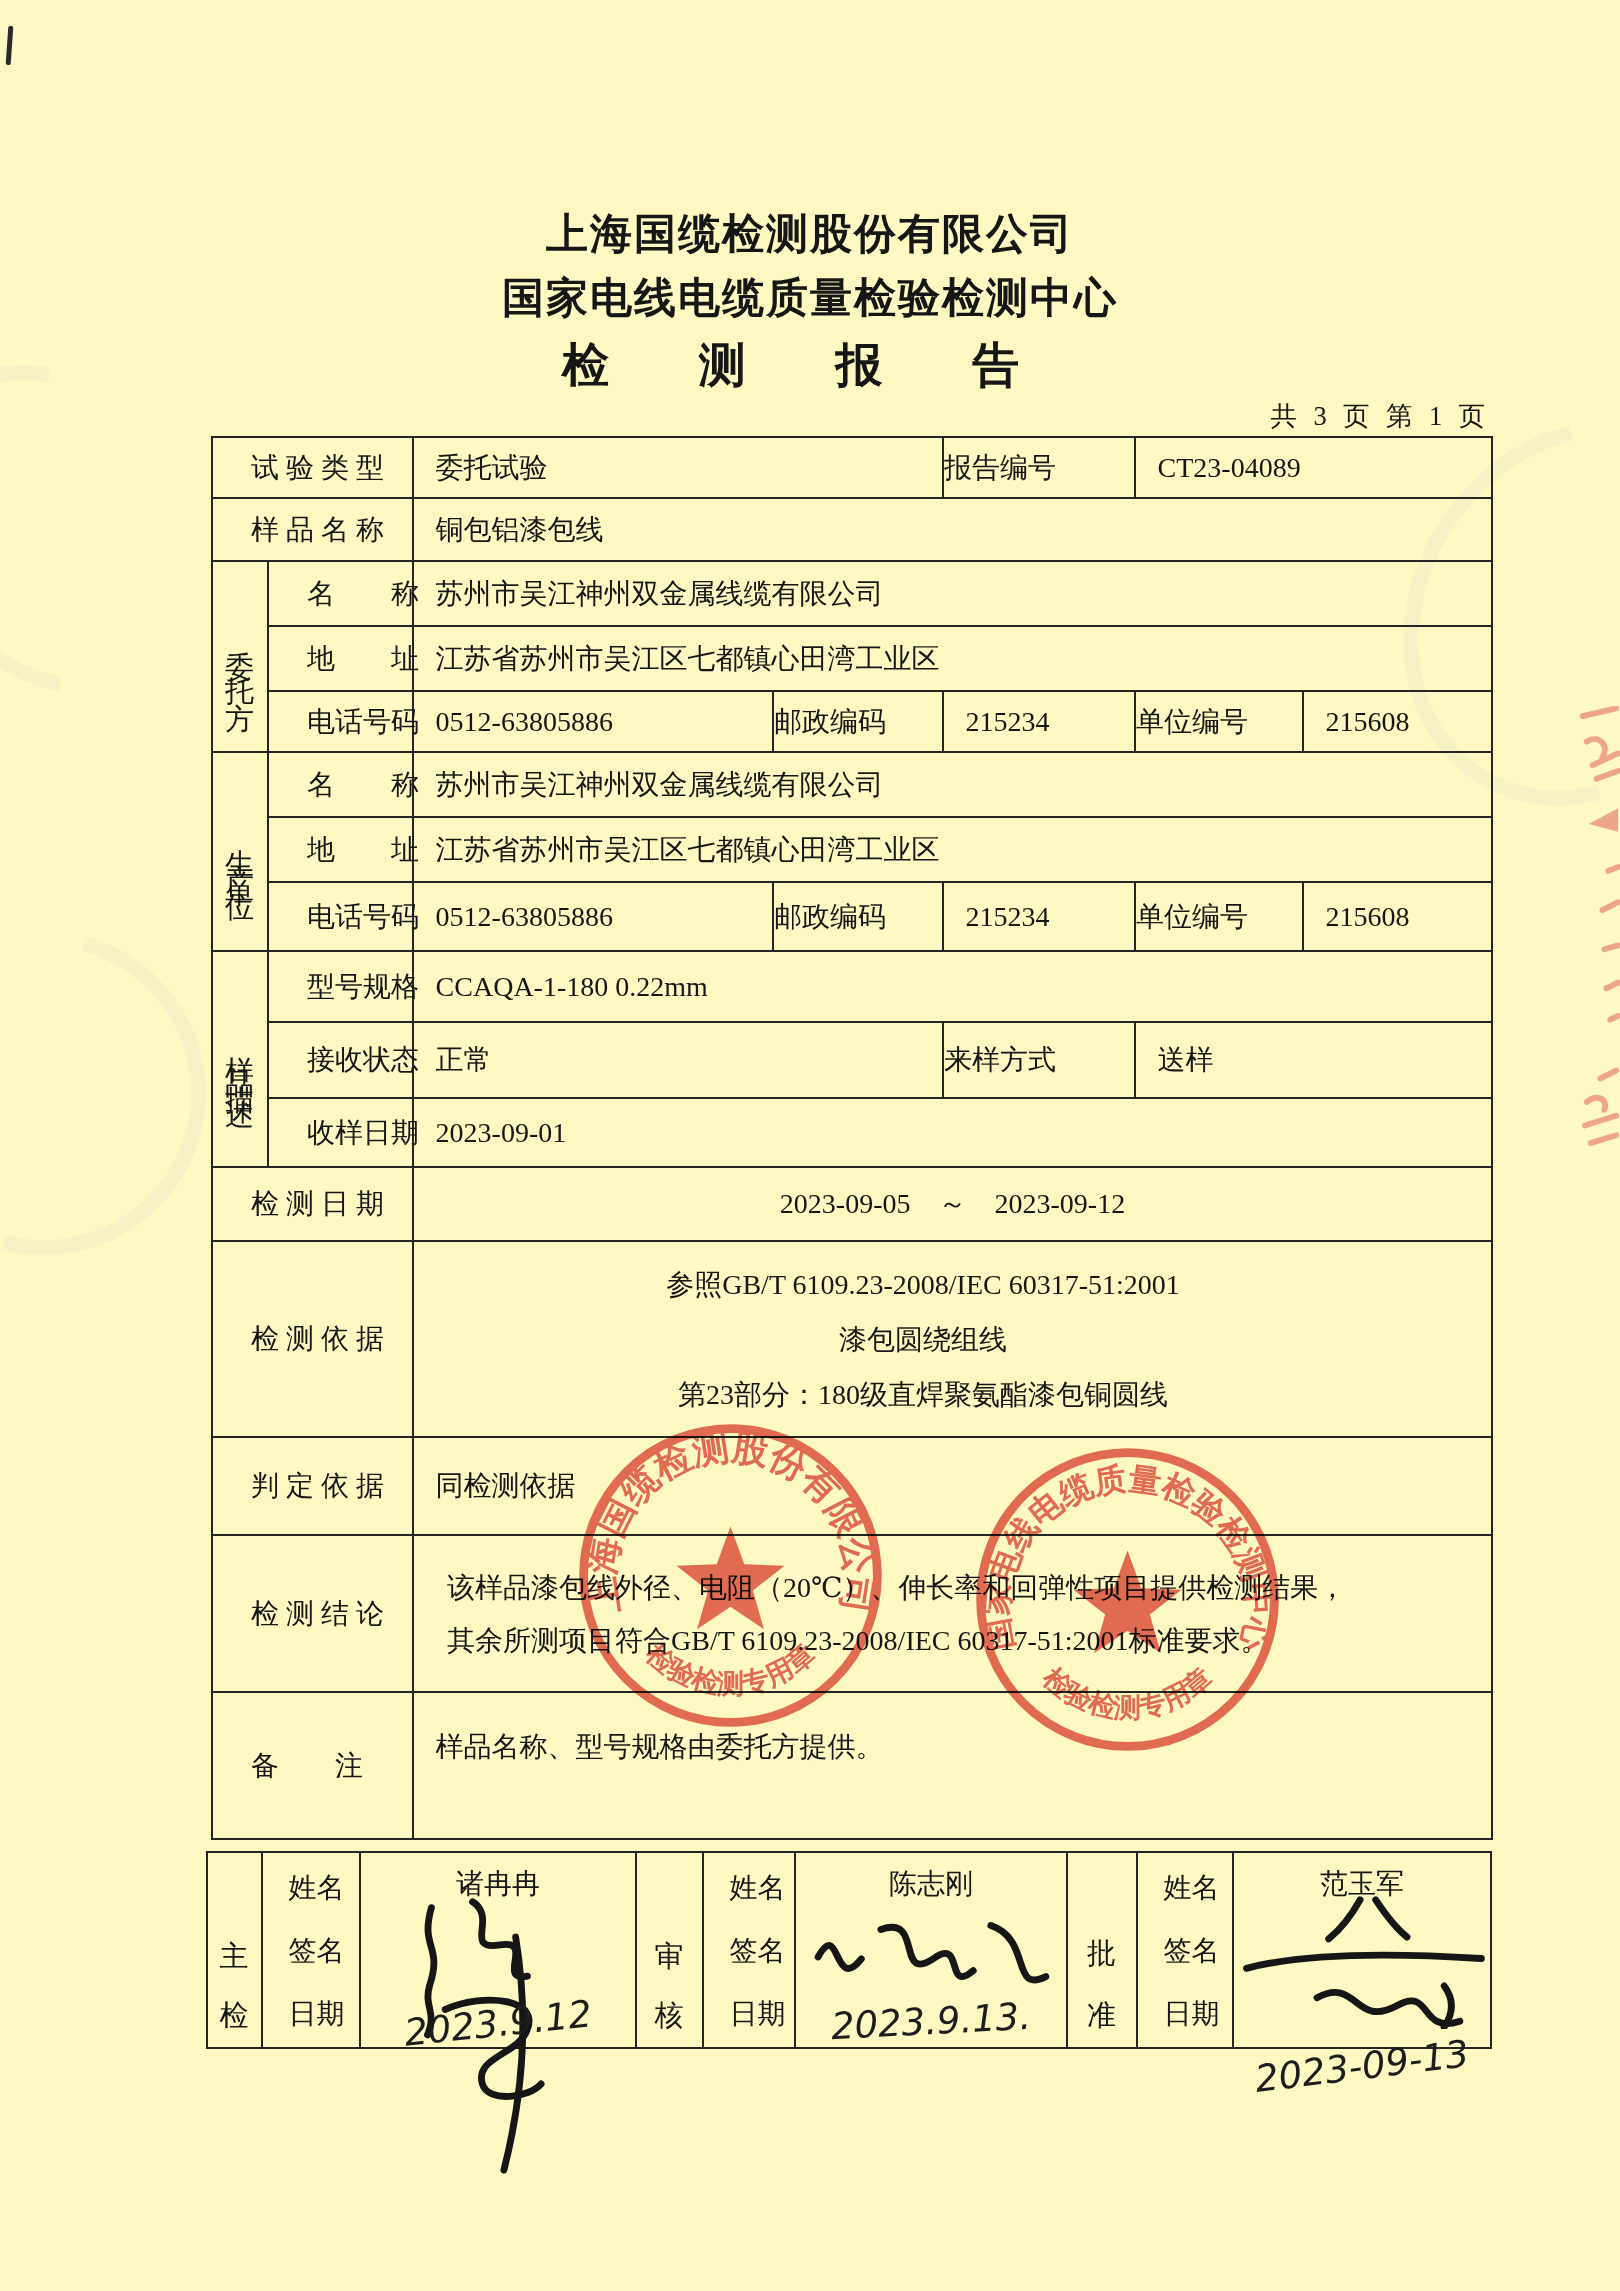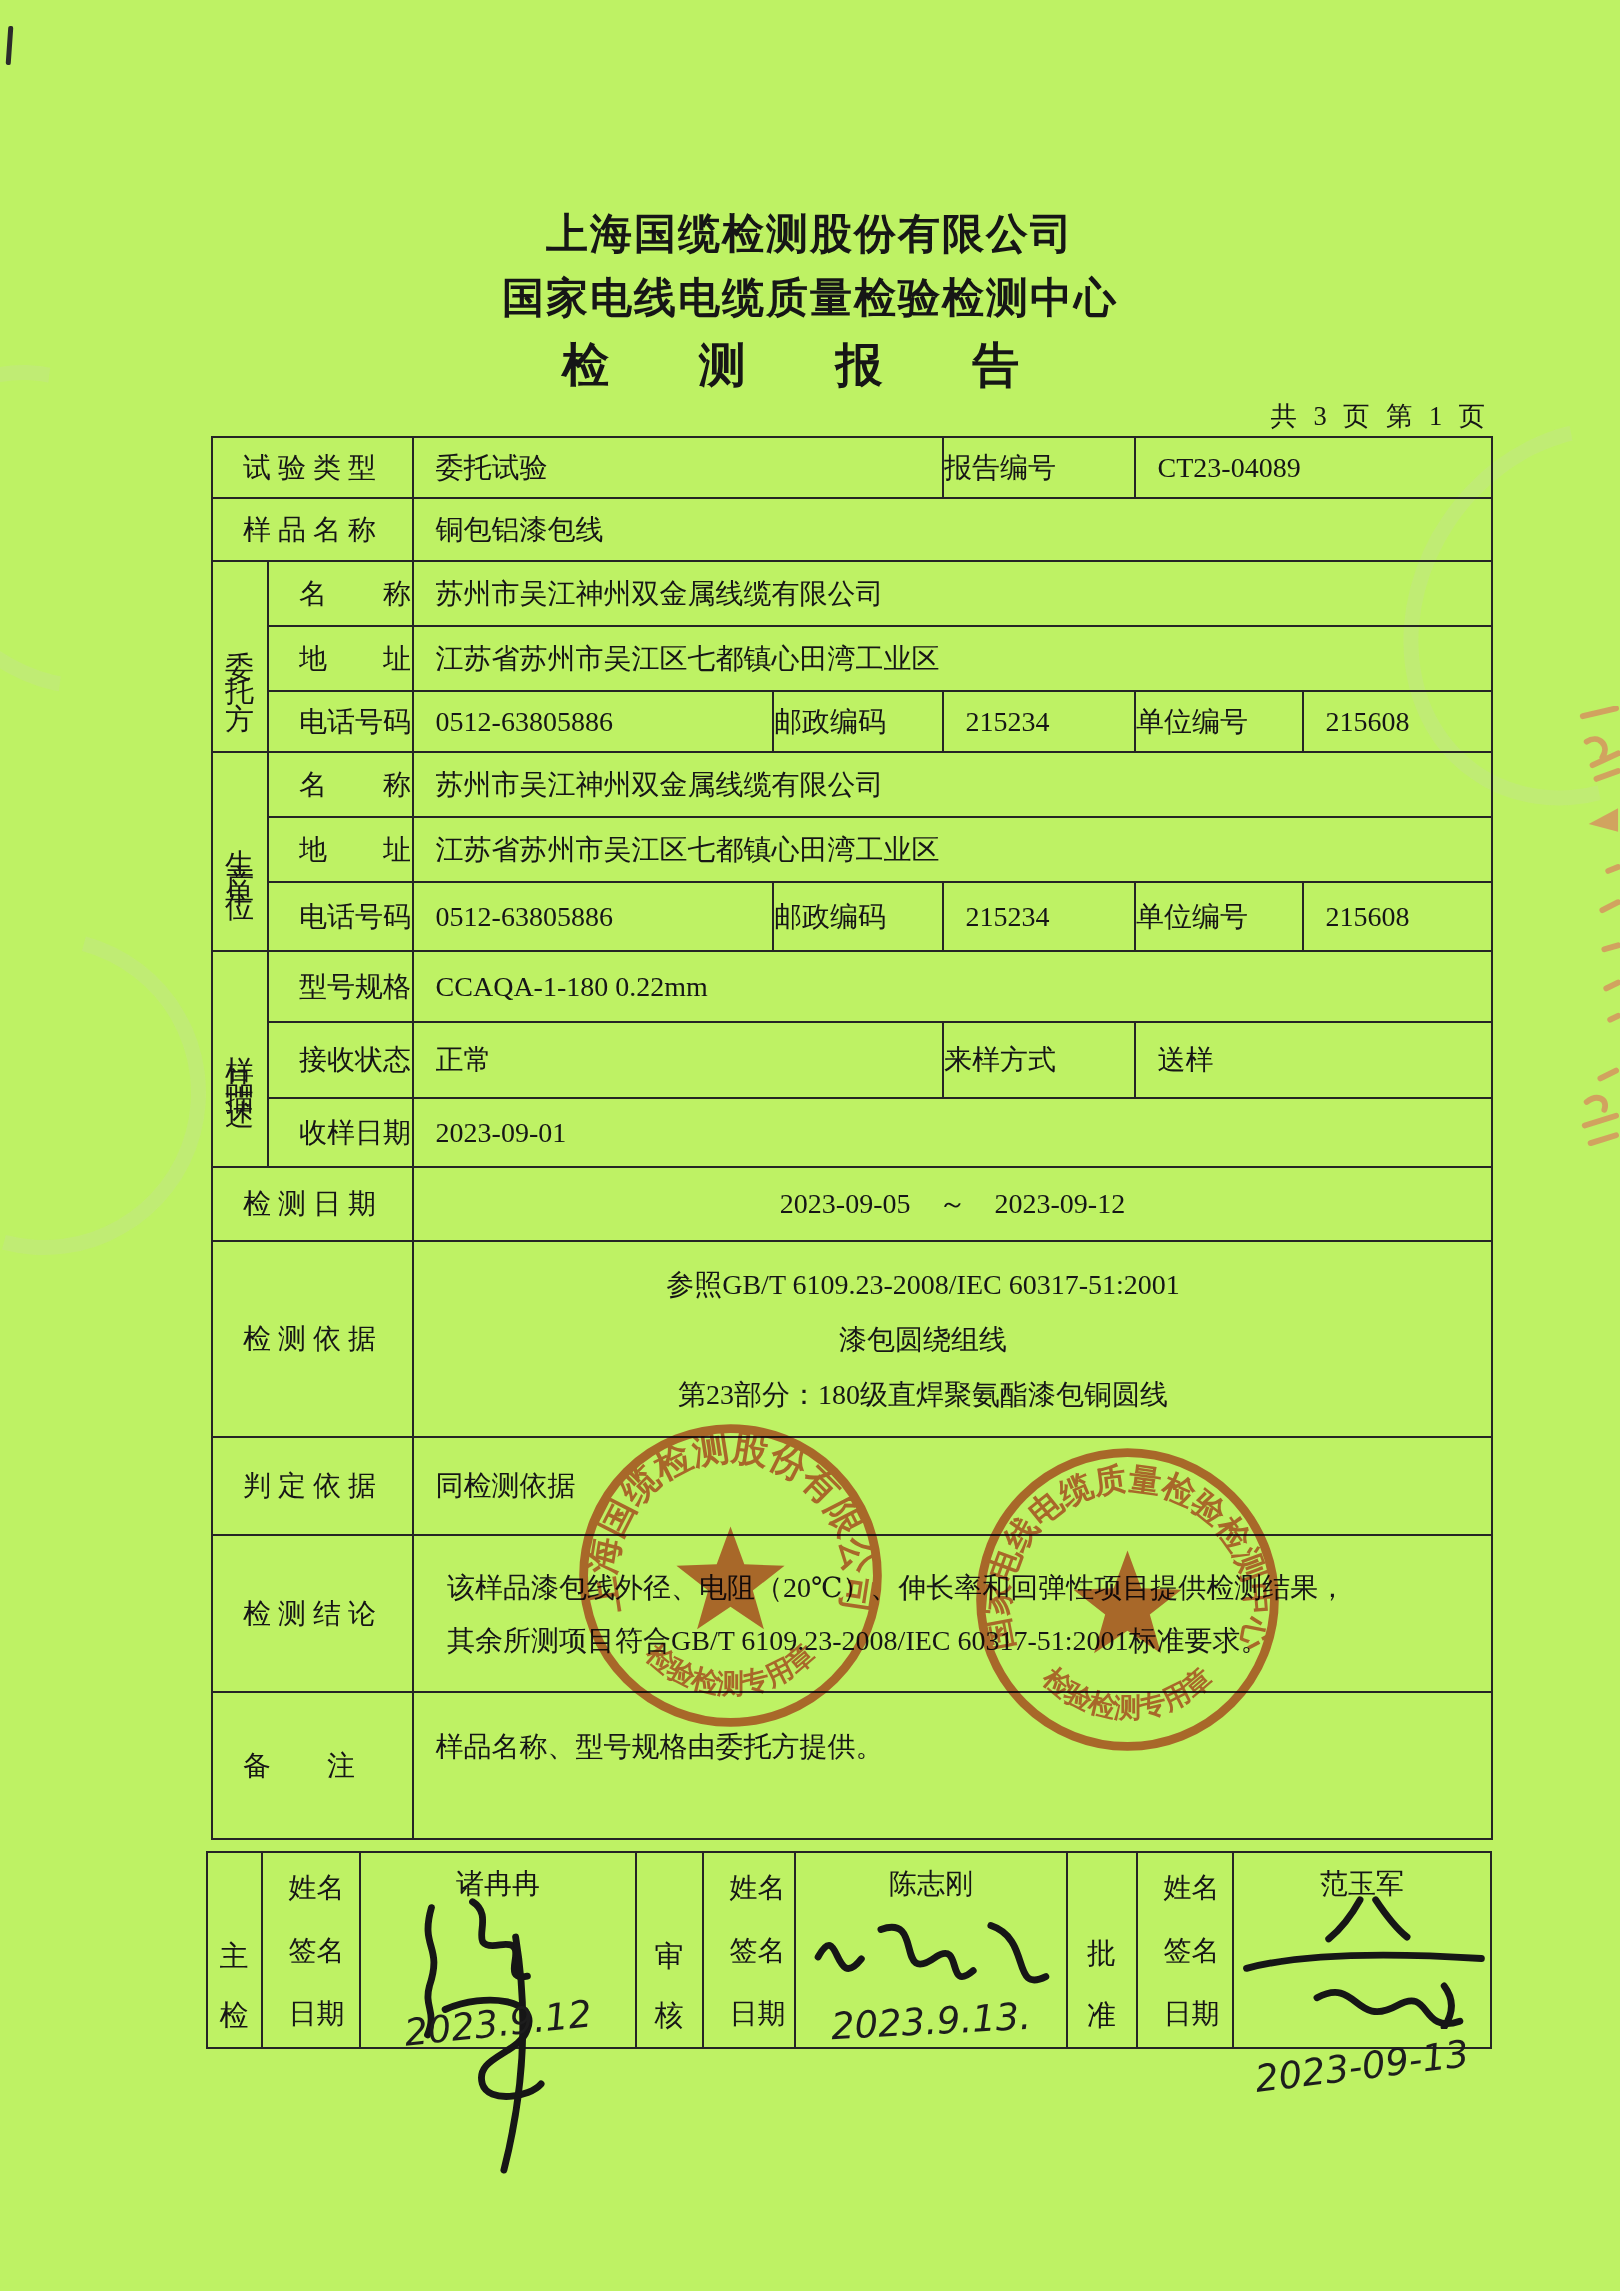--- a/index.html
+++ b/index.html
@@ -1,32 +1,32 @@
 <!DOCTYPE html>
 <html lang="zh"><head>
 <meta charset="utf-8">
 <style>
   html,body{margin:0;padding:0;background:#ffffff;}
-  .page{position:relative;width:1620px;height:2292px;background:#bef264;overflow:hidden;
+  .page{position:relative;width:1620px;height:2292px;background:#fef9c3;overflow:hidden;
         font-family:"Liberation Serif","DejaVu Serif",serif;color:#161616;}
 
   
   .titles{position:absolute;left:0;width:1620px;text-align:center;}
   .t1{top:206px;font-size:42px;font-weight:700;letter-spacing:2px;padding-right:102px;}
   .t2{top:270px;font-size:42px;font-weight:700;letter-spacing:2px;padding-right:102px;}
   .t3{top:334px;font-size:47px;font-weight:700;letter-spacing:39px;padding-right:63px;}
   .sheetinfo{position:absolute;top:398px;right:130px;font-size:26.5px;letter-spacing:4.9px;}
 
   
   table{border-collapse:collapse;table-layout:fixed;}
   .maintable{position:absolute;top:436px;left:211px;width:1279px;border:2.9px solid #1e1e1e;}
   .sigtable{position:absolute;top:1851px;left:206px;width:1284px;border:2.9px solid #1e1e1e;}
   td{border:2px solid #252525;font-size:28px;vertical-align:middle;padding:0 0 0 21.6px;
      overflow:visible;white-space:nowrap;}
-  td.lab{padding-left:30px;}
+  td.lab{padding-left:38px;}
   td.mid{text-align:left;padding:0;}
   td.cen{text-align:center;padding:12px;}
   td.vcell{text-align:center;padding:0;}
   td.multiline{white-space:normal;}
 
   .vlabel{writing-mode:vertical-lr;text-orientation:upright;display:inline-block;font-size:29px;}
   .ls3{letter-spacing:25.5px;margin-bottom:-25.5px;}
   .ls4{letter-spacing:14.7px;margin-bottom:-14.7px;}
   .lsrole{letter-spacing:61px;margin-bottom:-61px;}
 

